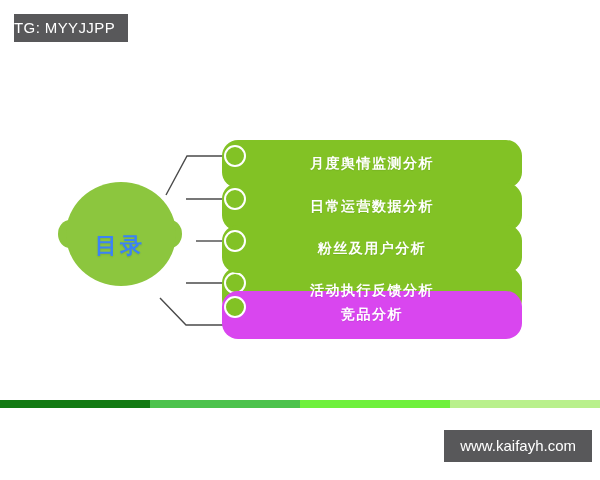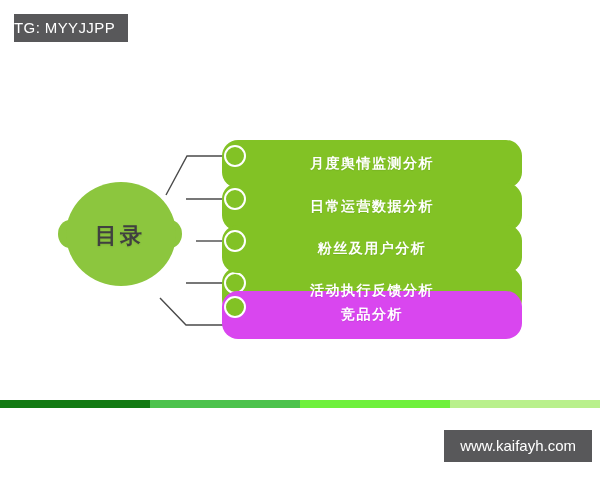--- a/index.html
+++ b/index.html
@@ -97,27 +97,27 @@
     left: 0;
     border-radius: 60% 0 0 60% / 50% 0 0 50%;
   }
   .hub-ear.right {
     right: 0;
     border-radius: 0 60% 60% 0 / 0 50% 50% 0;
   }
   .hub-label {
     position: absolute;
     left: 0;
-    top: 2px;
+    top: 12px;
     width: 124px;
     height: 104px;
     display: flex;
     align-items: center;
     justify-content: center;
-    color: #404040;
+    color: #3b82f6;
     font-size: 22px;
     font-weight: bold;
     letter-spacing: 3px;
     text-shadow: 0 1px 2px rgba(0,0,0,0.10);
   }
 
   
   .connectors {
     position: absolute;
     left: 0;

